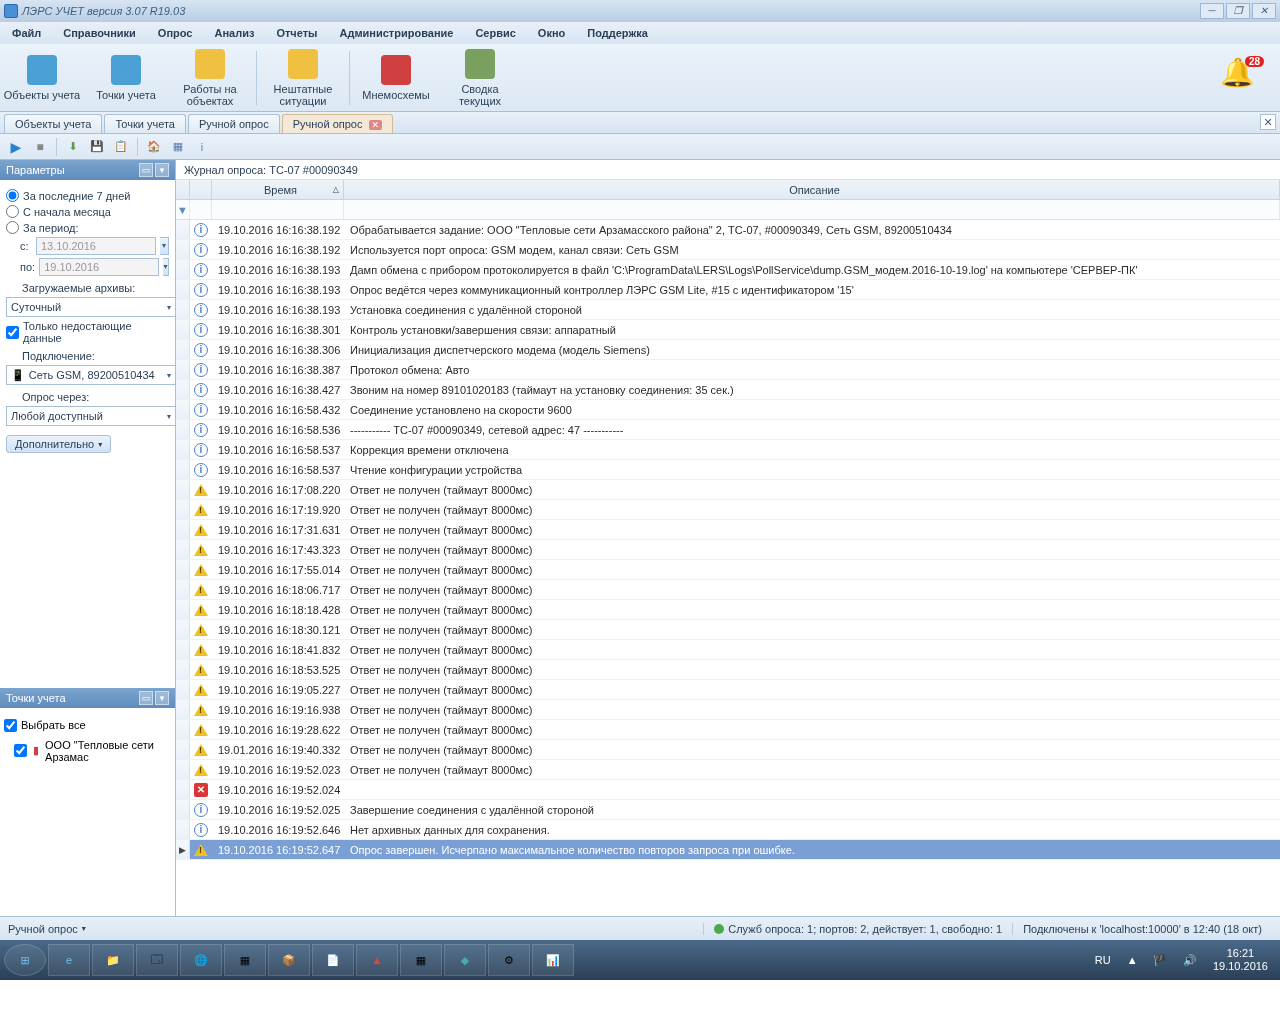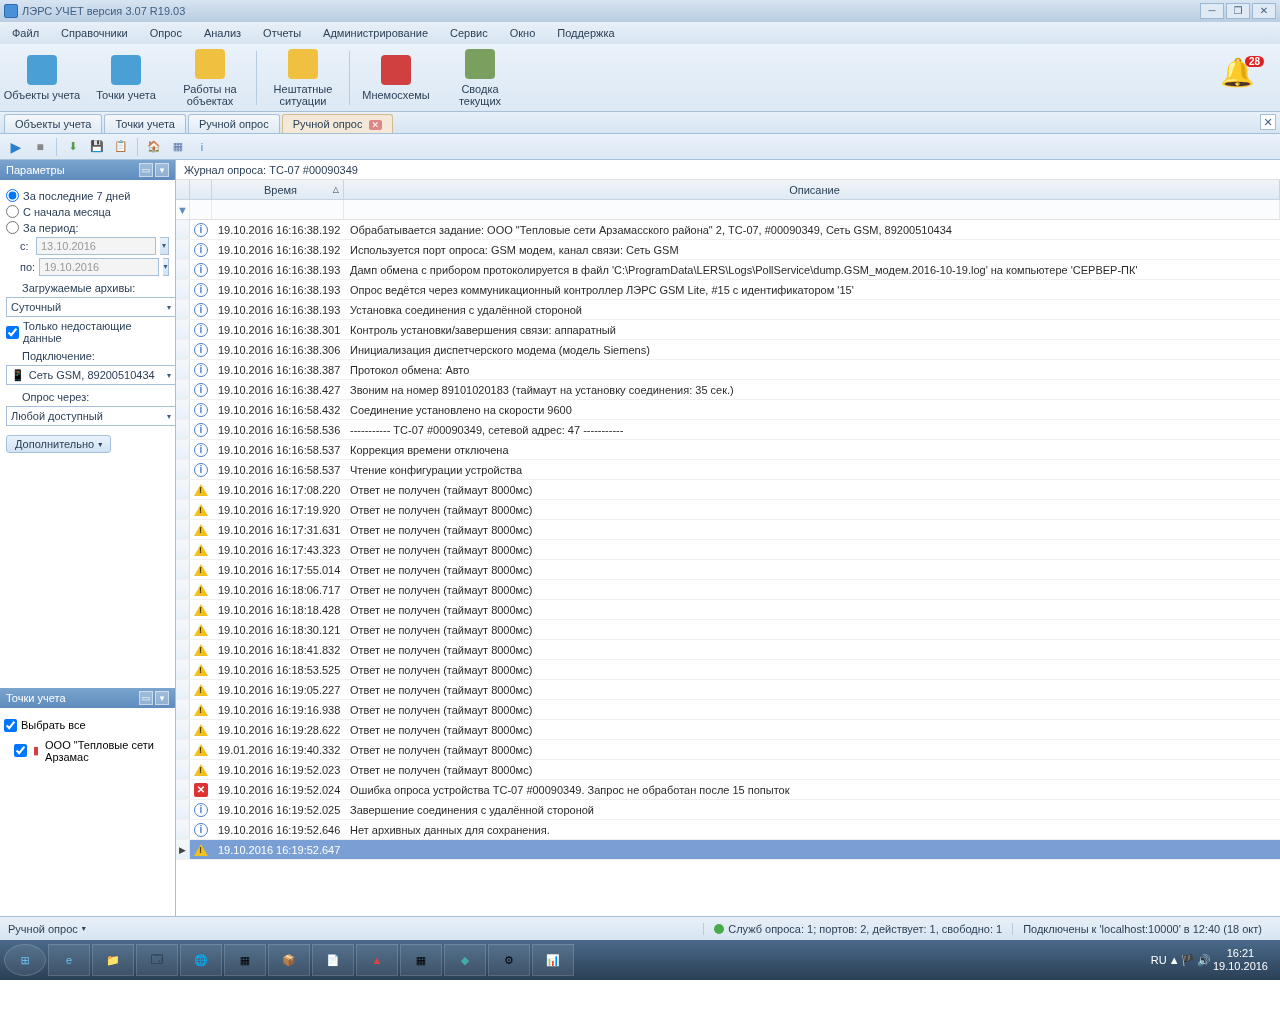--- a/index.html
+++ b/index.html
@@ -1,21 +1,21 @@
 <!DOCTYPE html>
 <html><head>
 <meta charset="utf-8">
 <style>
 * { margin: 0; padding: 0; box-sizing: border-box; font-family: Tahoma, Arial, sans-serif; font-size: 11px; }
 html, body { width: 1280px; height: 1024px; overflow: hidden; background: #fff; }
-.titlebar { height: 22px; background: linear-gradient(#d7e4f2,#b9cde2); display: flex; align-items: center; padding: 0 4px; color: #3d5f80; }
+.titlebar { height: 22px; background: linear-gradient(#d7e4f2,#b9cde2); display: flex; align-items: center; padding: 0 4px; color: #3d5f80; font-style: italic; }
 .titlebar .icon { width: 14px; height: 14px; margin-right: 4px; background:#4a90d9; border:1px solid #2a6bb0; border-radius:2px; }
 .titlebar .spacer { flex: 1; }
 .winbtn { width: 24px; height: 16px; margin-left: 2px; background:#e0eaf4; border:1px solid #9db8d4; text-align:center; line-height:13px; font-size:10px; color:#3d5f80; cursor:pointer; }
-.menubar { height: 22px; background: linear-gradient(#e8f0f8,#d7e4f2); display:flex; align-items:center; padding:0 6px; gap:10px; color:#2a3f55;}
+.menubar { height: 22px; background: linear-gradient(#e8f0f8,#d7e4f2); display:flex; align-items:center; padding:0 6px; gap:10px; color:#2a3f55;font-weight:bold;}
 .menubar span { padding:2px 6px; cursor:pointer; }
 .toolbar-big { height: 68px; background: linear-gradient(#eaf2fa,#dce8f4); display:flex; align-items:center; border-bottom:1px solid #a7c0da; position:relative;}
 .tbgroup { display:flex; }
 .tbbtn { width:80px; height:60px; display:flex; flex-direction:column; align-items:center; justify-content:center; gap:2px; cursor:pointer; margin:4px 2px; border-radius:3px;}
 .tbbtn .ic{ width:34px; height:34px; display:flex; align-items:center; justify-content:center;}
 .tbbtn .lbl{ font-size:11px; color:#2a3f55; text-align:center; line-height:1.1;}
 .tsep{ width:1px; height:54px; background:#b8ccdf; margin:7px 4px;}
 .bell{ position:absolute; right:20px; top:12px; width:40px; height:40px;}
 .bell .b{ font-size:28px; color:#e6c200;}
 .bell .badge{ position:absolute; top:0; right:-4px; background:#d22; color:#fff; border-radius:8px; padding:0 4px; font-size:10px; font-weight:bold;}
@@ -67,21 +67,21 @@
 .icinfo{ width:14px; height:14px; border-radius:50%; background:#fff; border:1px solid #4a80d0; display:flex; align-items:center; justify-content:center; color:#4a80d0; font-weight:bold; font-size:10px;}
 .icwarn{ width:0; height:0; border-left:7px solid transparent; border-right:7px solid transparent; border-bottom:12px solid #f0c020; position:relative;}
 .icwarn::after{content:"!"; position:absolute; left:-2px; top:1px; font-size:9px; color:#5a4000; font-weight:bold;}
 .icerr{ width:14px; height:14px; background:#d33; color:#fff; display:flex; align-items:center; justify-content:center; font-weight:bold; font-size:10px; border-radius:2px;}
 .statusbar{ height:24px; background:linear-gradient(#e8f0f8,#d7e4f2); border-top:1px solid #a7c0da; display:flex; align-items:center; padding:0 8px; color:#2a3f55;}
 .statusbar .spacer{flex:1;}
 .statusbar .seg{ padding:0 10px; border-left:1px solid #b8ccdf; display:flex; align-items:center; gap:4px;}
 .taskbar{ height:40px; background:linear-gradient(#4a6a8a,#2a3f55); display:flex; align-items:center; padding:0 4px; gap:2px;}
 .tkbtn{ width:42px; height:32px; background:rgba(255,255,255,.08); border:1px solid rgba(255,255,255,.15); display:flex; align-items:center; justify-content:center; cursor:pointer; font-size:18px;}
 .taskbar .spacer{flex:1;}
-.tray{ display:flex; align-items:center; gap:2px; color:#fff; font-size:10px; padding:0 8px;}
+.tray{ display:flex; align-items:center; gap:16px; color:#fff; font-size:10px; padding:0 8px;}
 .tray .clock{text-align:center; line-height:1.2;}
 .funnel{color:#5e8cbd;font-size:11px;}
 </style>
 </head>
 <body>
 
 <div class="titlebar">
   <div class="icon"></div>
   <span>ЛЭРС УЧЕТ версия 3.07 R19.03</span>
   <div class="spacer"></div>
@@ -514,21 +514,20 @@
           </div>
           <div class="col tm">19.10.2016 16:19:52.023</div>
           <div class="col desc">Ответ не получен (таймаут 8000мс)</div>
         </div>
         <div class="row">
           <div class="col sel"></div>
           <div class="col ic">
             <div class="icerr">✕</div>
           </div>
           <div class="col tm">19.10.2016 16:19:52.024</div>
-          <div class="col desc">Ошибка опроса устройства ТС-07 #00090349. Запрос не обработан после 15 попыток</div>
         </div>
         <div class="row">
           <div class="col sel"></div>
           <div class="col ic">
             <div class="icinfo">i</div>
           </div>
           <div class="col tm">19.10.2016 16:19:52.025</div>
           <div class="col desc">Завершение соединения с удалённой стороной</div>
         </div>
         <div class="row">
@@ -540,20 +539,21 @@
           <div class="col desc">Нет архивных данных для сохранения.</div>
         </div>
         <div class="row selected">
           <div class="col sel">
             <span style="color:#444;font-size:9px;">▶</span>
           </div>
           <div class="col ic">
             <div class="icwarn"></div>
           </div>
           <div class="col tm">19.10.2016 16:19:52.647</div>
+          <div class="col desc">Опрос завершен. Исчерпано максимальное количество повторов запроса при ошибке.</div>
         </div>
       </div>
   </div>
 </div>
 
 <div class="statusbar">
   <span>Ручной опрос</span>
   <span style="margin-left:4px;font-size:8px;">▾</span>
   <div class="spacer"></div>
   <div class="seg">

